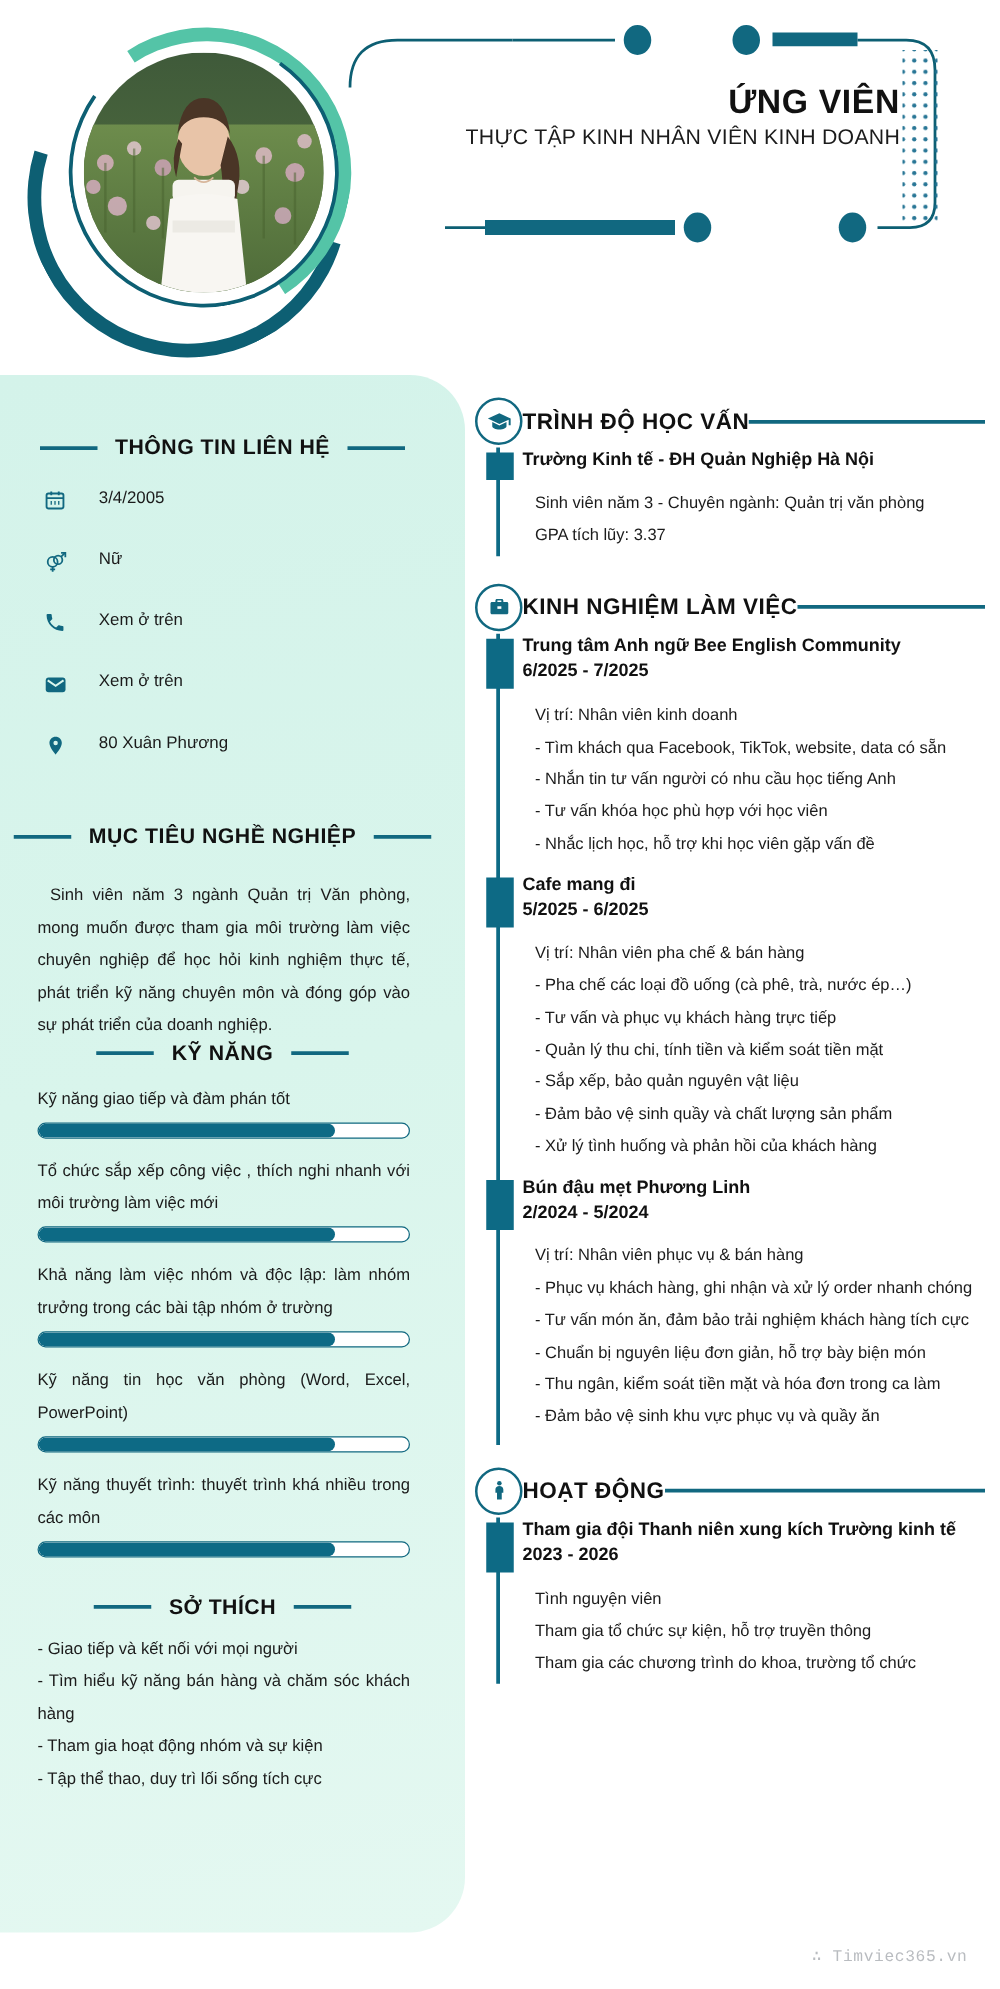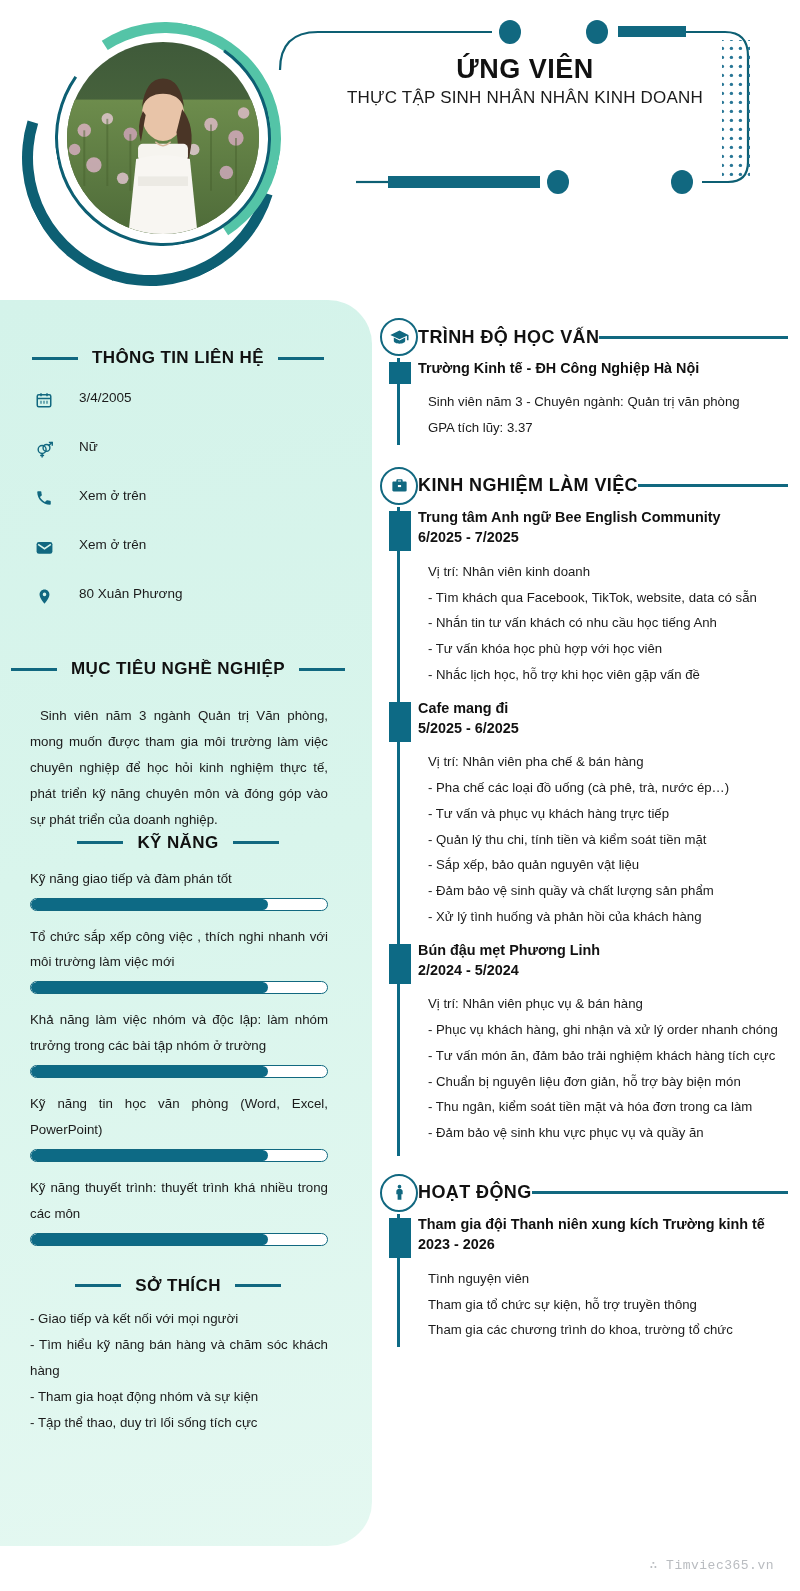--- a/index.html
+++ b/index.html
@@ -73,23 +73,23 @@
 
   
   .title-block {
     position: absolute;
     left: 270px; top: 10px;
     width: 510px; height: 200px;
   }
   .frame-svg { position: absolute; left: 0; top: 0; }
   .title-text {
     position: absolute;
-    left: 60px; top: 44px;
+    left: 60px; top: 56px;
     width: 390px;
-    text-align: center;
+    text-align: right;
   }
   .title-main {
     font-size: 27px;
     font-weight: bold;
     letter-spacing: 0.5px;
     color: #111111;
     line-height: 1.15;
   }
   .title-sub {
     margin-top: 3px;
@@ -366,21 +366,21 @@
         <path d="M416 22 L455 22 Q478 22 478 46 L478 152 Q478 172 458 172 L432 172" fill="none" stroke="#0d5f73" stroke-width="2.2"></path>
         <rect x="452" y="30" width="28" height="140" fill="url(#dots)" opacity="0.95"></rect>
         <ellipse cx="412" cy="172" rx="11" ry="12" fill="#116880"></ellipse>
 
         <line x1="86" y1="172" x2="118" y2="172" stroke="#0d5f73" stroke-width="2.2"></line>
         <rect x="118" y="166" width="152" height="12" fill="#116880"></rect>
         <ellipse cx="288" cy="172" rx="11" ry="12" fill="#116880"></ellipse>
       </svg>
       <div class="title-text">
         <div class="title-main">ỨNG VIÊN</div>
-        <div class="title-sub">THỰC TẬP SINH NHÂN NHÂN KINH DOANH</div>
+        <div class="title-sub">THỰC TẬP KINH NHÂN VIÊN KINH DOANH</div>
       </div>
     </div>
 
   </div>
 
   <div class="body-cols">
 
     <aside class="sidebar">
 
       <div class="sec-title">
@@ -520,21 +520,21 @@
             <path d="M5.5 12v4c0 1.6 2.9 3 6.5 3s6.5-1.4 6.5-3v-4L12 15.3z"></path>
           </svg>
         </span>
         <span class="hd">TRÌNH ĐỘ HỌC VẤN</span>
         <span class="rule"></span>
       </div>
 
       <div class="tl short">
         <div class="entry">
           <span class="marker"></span>
-          <div class="ttl">Trường Kinh tế - ĐH Công Nghiệp Hà Nội</div>
+          <div class="ttl">Trường Kinh tế - ĐH Quản Nghiệp Hà Nội</div>
           <div class="detail">
             <span class="ln nowrapjust">Sinh viên năm 3 - Chuyên ngành: Quản trị văn phòng</span>
             <span class="ln nowrapjust">GPA tích lũy: 3.37</span>
           </div>
         </div>
       </div>
 
       <div class="gap-edu"></div>
 
       <div class="main-sec">
@@ -550,21 +550,21 @@
 
       <div class="tl">
 
         <div class="entry tall">
           <span class="marker"></span>
           <div class="ttl">Trung tâm Anh ngữ Bee English Community</div>
           <div class="ttl">6/2025 - 7/2025</div>
           <div class="detail">
             <span class="ln nowrapjust">Vị trí: Nhân viên kinh doanh</span>
             <span class="ln">- Tìm khách qua Facebook, TikTok, website, data có sẵn</span>
-            <span class="ln nowrapjust">- Nhắn tin tư vấn khách có nhu cầu học tiếng Anh</span>
+            <span class="ln nowrapjust">- Nhắn tin tư vấn người có nhu cầu học tiếng Anh</span>
             <span class="ln nowrapjust">- Tư vấn khóa học phù hợp với học viên</span>
             <span class="ln nowrapjust">- Nhắc lịch học, hỗ trợ khi học viên gặp vấn đề</span>
           </div>
         </div>
 
         <div class="entry tall">
           <span class="marker"></span>
           <div class="ttl">Cafe mang đi</div>
           <div class="ttl">5/2025 - 6/2025</div>
           <div class="detail">

